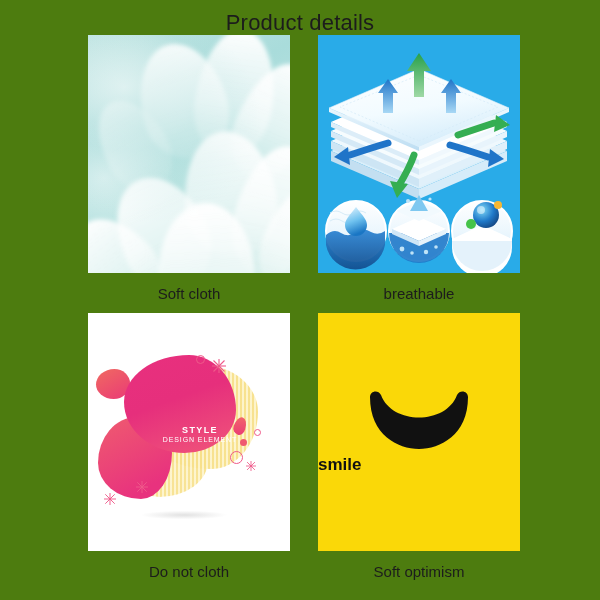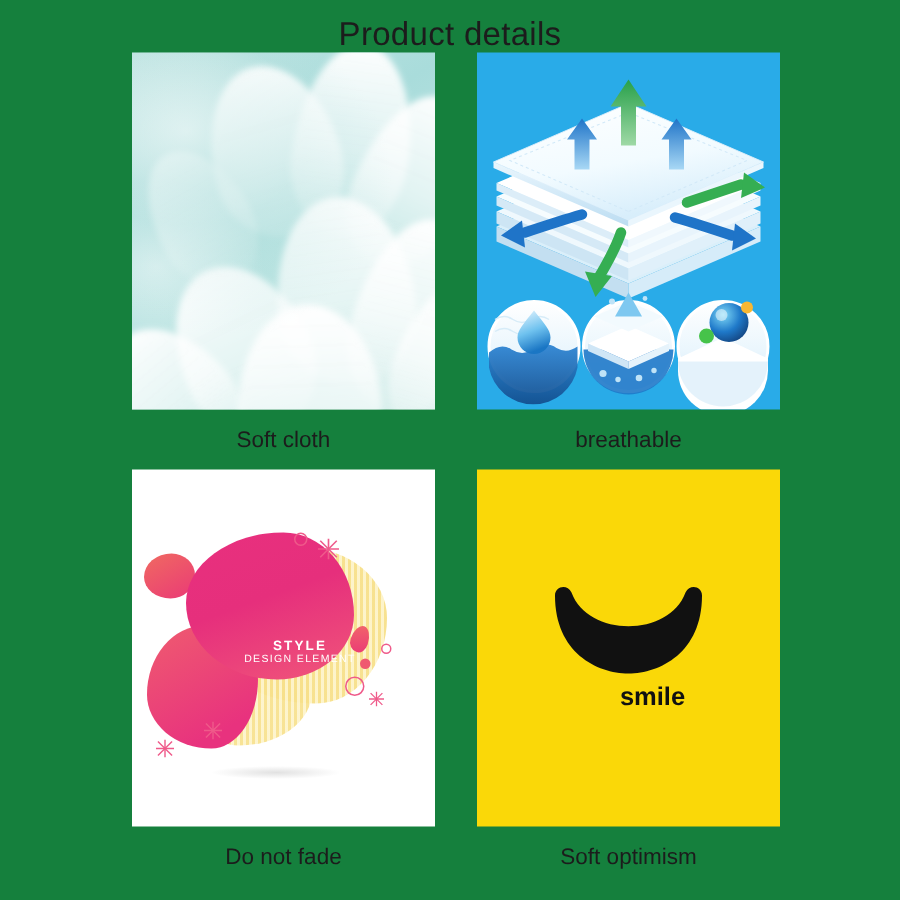--- a/index.html
+++ b/index.html
@@ -10,21 +10,21 @@
     width: 600px;
     height: 600px;
     background: #ffffff;
     font-family: "Liberation Sans", sans-serif;
     overflow: hidden;
   }
   .page {
     position: relative;
     width: 600px;
     height: 600px;
-    background: #15803d;
+    background: #4d7c0f;
   }
   .page-title {
     position: absolute;
     top: 10px;
     left: 0;
     width: 600px;
     text-align: center;
     font-size: 22px;
     color: #1c1c1c;
     letter-spacing: 0.2px;
@@ -174,25 +174,24 @@
     letter-spacing: 0.9px;
   }
 
   
   .smile-panel { background: #fad808; }
   .smile-word {
     position: absolute;
     left: 0;
     top: 142px;
     width: 202px;
-    text-align: center;
+    text-align: left;
     font-size: 17px;
     font-weight: bold;
     color: #111111;
-    padding-left: 16px;
   }
 </style>
 </head>
 <body>
 
 <div class="page">
 
   <div class="page-title">Product details</div>
 
   <div class="cell cell-r1 cell-c1">
@@ -392,21 +391,21 @@
         </g>
       </svg>
 
       <div class="blob-label">
         <span class="style-word">STYLE</span>
         <span class="style-sub">DESIGN ELEMENT</span>
       </div>
 
       <div class="blob-shadow"></div>
     </div>
-    <div class="caption">Do not fade</div>
+    <div class="caption">Do not cloth</div>
   </div>
 
   <div class="cell cell-r2 cell-c2">
     <div class="panel smile-panel">
       <svg width="202" height="238" viewBox="0 0 202 238">
         <path d="M52 84 C52 78 60 76 63 82 C74 112 128 112 139 82 C142 76 150 78 150 84 C150 122 122 136 101 136 C80 136 52 122 52 84 Z" fill="#111111"></path>
       </svg>
       <div class="smile-word">smile</div>
     </div>
     <div class="caption">Soft optimism</div>

